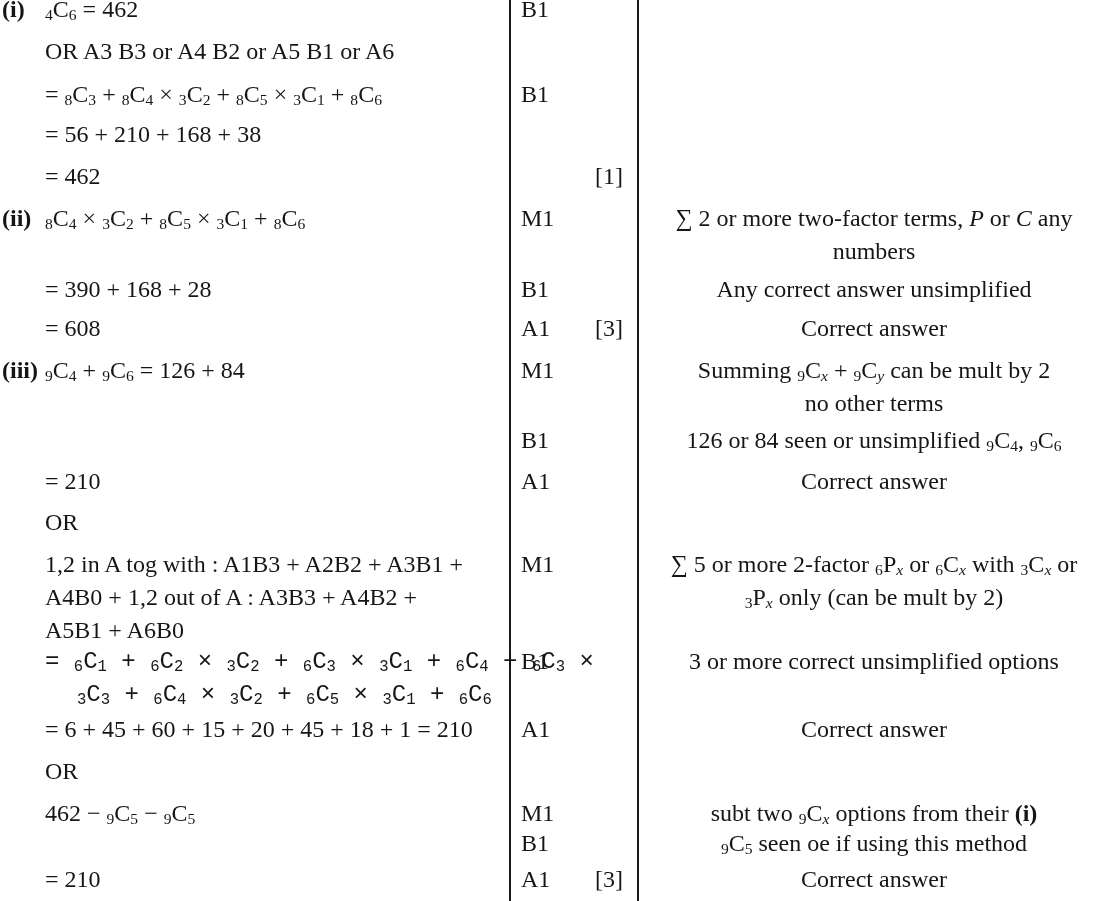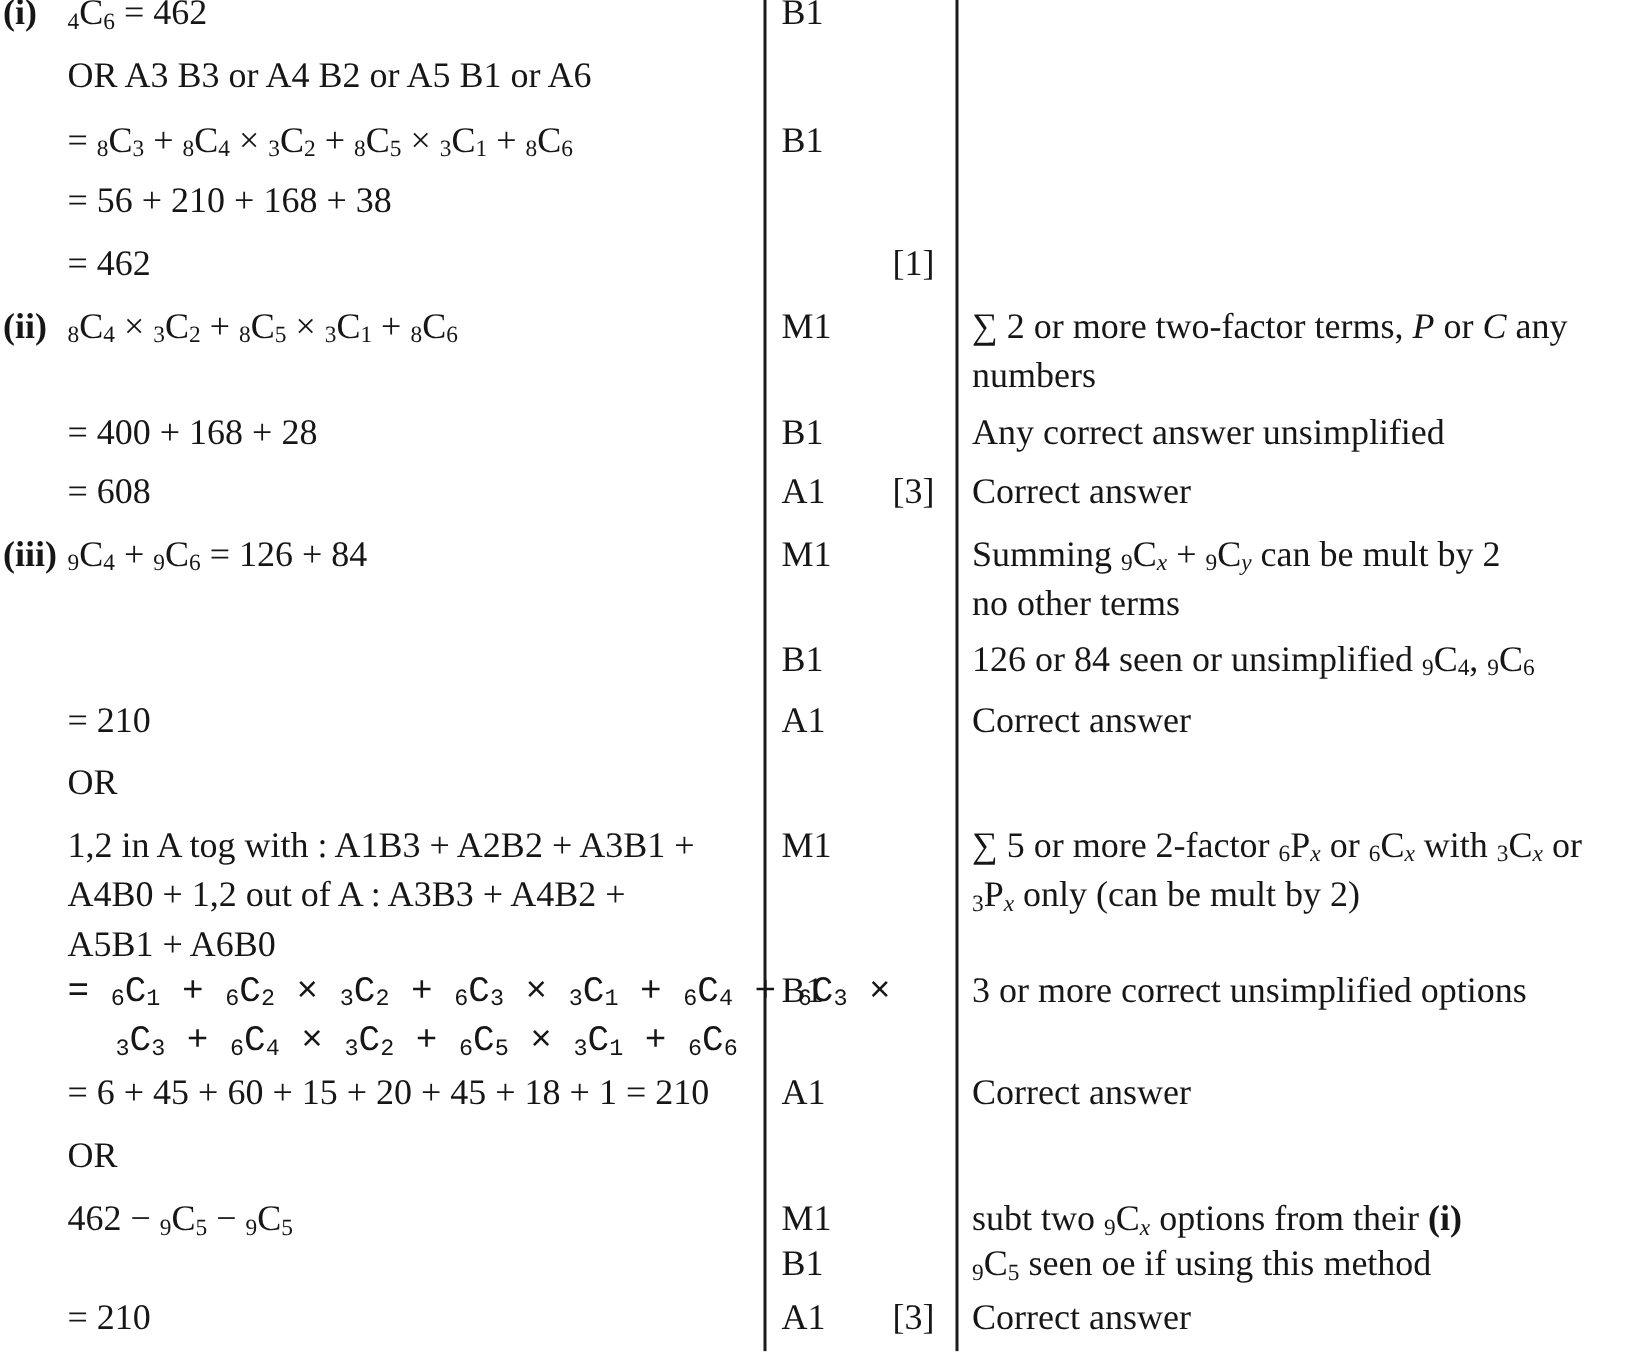--- a/index.html
+++ b/index.html
@@ -22,21 +22,21 @@
     width: 2px;
     background: #1b1b1b;
   }
   .row { position: absolute; left: 0; width: 1100px; height: 0; }
   .cell { position: absolute; top: 0; white-space: nowrap; }
   .label { left: 2px; width: 42px; font-weight: bold; }
   .work { left: 45px; width: 462px; }
   .work.hang { padding-left: 32px; text-indent: -32px; font-family: Liberation Mono, monospace; }
   .mark { left: 521px; width: 72px; }
   .total { left: 595px; width: 42px; }
-  .comment { left: 648px; width: 452px; }
+  .comment { left: 648px; width: 452px; text-align: center; }
   .lh30 .cell { line-height: 30px; }
   sub {
     font-size: 0.65em;
     line-height: 0;
     vertical-align: baseline;
     position: relative;
     bottom: -0.2em;
   }
 </style>
 </head>
@@ -65,21 +65,21 @@
         <div class="cell work">= 462</div>
         <div class="cell total">[1]</div>
       </div>
       <div class="row" style="top: 202px;">
         <div class="cell label">(ii)</div>
         <div class="cell work"><sub>8</sub>C<sub>4</sub> × <sub>3</sub>C<sub>2</sub> + <sub>8</sub>C<sub>5</sub> × <sub>3</sub>C<sub>1</sub> + <sub>8</sub>C<sub>6</sub></div>
         <div class="cell mark">M1</div>
         <div class="cell comment">∑ 2 or more two-factor terms, <i>P</i> or <i>C</i> any<br>numbers</div>
       </div>
       <div class="row" style="top: 273px;">
-        <div class="cell work">= 400 + 168 + 28</div>
+        <div class="cell work">= 390 + 168 + 28</div>
         <div class="cell mark">B1</div>
         <div class="cell comment">Any correct answer unsimplified</div>
       </div>
       <div class="row" style="top: 312px;">
         <div class="cell work">= 608</div>
         <div class="cell mark">A1</div>
         <div class="cell total">[3]</div>
         <div class="cell comment">Correct answer</div>
       </div>
       <div class="row" style="top: 354px;">

